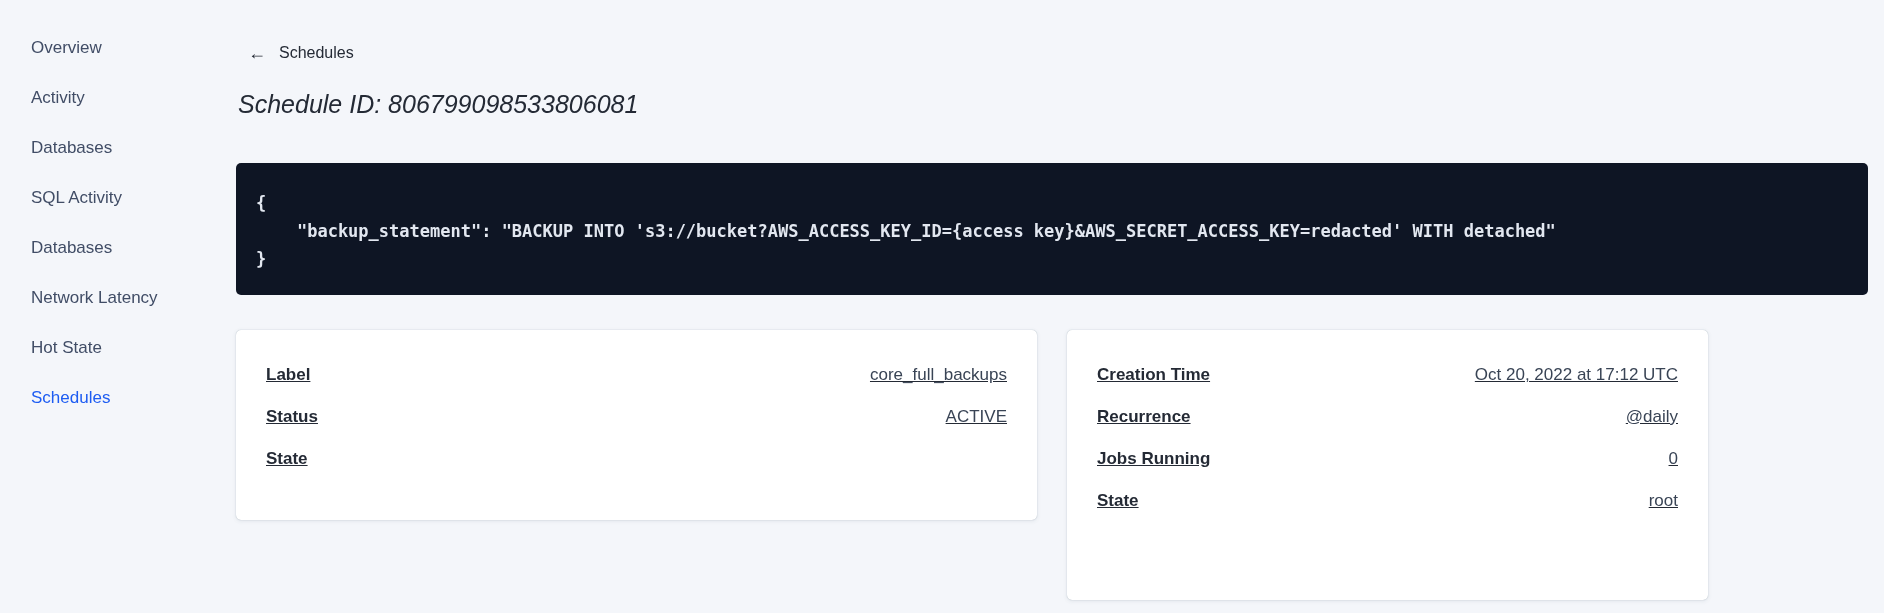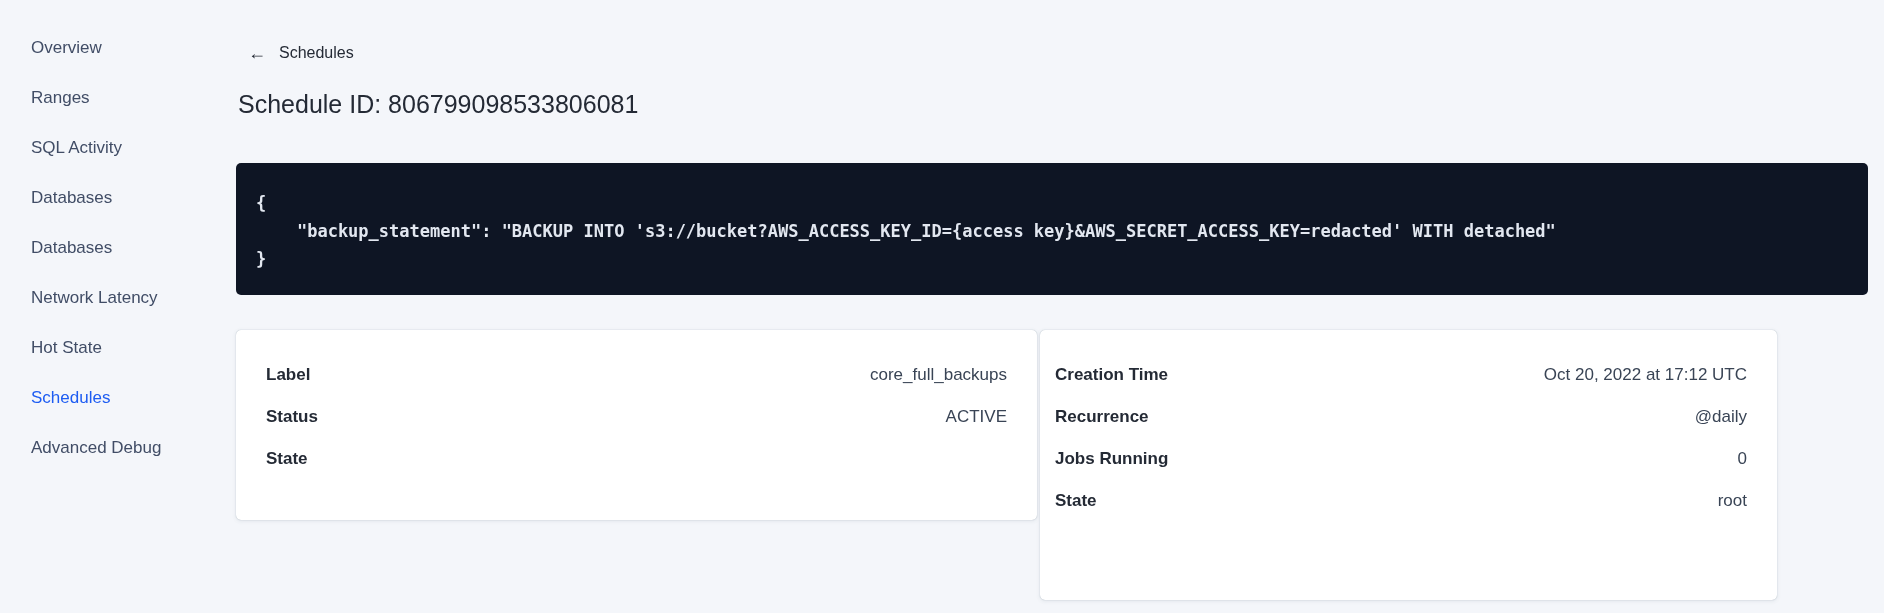--- a/index.html
+++ b/index.html
@@ -41,20 +41,21 @@
     position:absolute; left:248px; top:42px;
     display:flex; align-items:center; gap:13px;
     font-size:16px; color:var(--dark-text);
     text-decoration:none; cursor:pointer; line-height:22px;
   }
   .back-link .arrow{font-size:18px; line-height:22px;}
   .page-title{
     position:absolute; left:238px; top:89px;
     font-size:25px; font-weight:500; line-height:30px;
     color:var(--dark-text);
+    font-style:italic;
   }
 
   
   .code-block{
     position:absolute; left:236px; top:163px;
     width:1632px; height:132px;
     background:var(--code-bg);
     border-radius:5px;
     padding:26px 20px;
     overflow:hidden;
@@ -68,48 +69,48 @@
   }
   .code-block pre span{display:block;}
 
   
   .card{
     position:absolute; top:330px;
     background:var(--card-bg);
     border-radius:5px;
     box-shadow:0 0 1px rgba(67,90,111,.45), 0 1px 4px rgba(67,90,111,.12);
     padding:24px 30px;
+    text-decoration:underline;
   }
   .card.left{left:236px; width:801px; height:190px;}
-  .card.right{left:1040px; width:737px; height:270px;padding-left:15px;}
+  .card.right{left:1067px; width:641px; height:270px;}
   .kv-row{
     height:42px; display:flex; align-items:center; justify-content:space-between;
   }
   .kv-label{
     font-size:17px; font-weight:700; color:var(--dark-text); white-space:nowrap;
   }
   .kv-value{
     font-size:17px; font-weight:400; color:var(--slate-text);
     text-align:center; white-space:nowrap;
   }
 </style>
 </head>
 <body>
 
 <nav class="sidebar">
   <ul>
     <li>Overview</li>
-    <li>Ranges</li>
+    <li>Activity</li>
+    <li>Databases</li>
     <li>SQL Activity</li>
-    <li>Databases</li>
     <li>Databases</li>
     <li>Network Latency</li>
     <li>Hot State</li>
     <li class="active">Schedules</li>
-    <li>Advanced Debug</li>
   </ul>
 </nav>
 
 <a class="back-link">
   <span class="arrow">←</span>
   <span>Schedules</span>
 </a>
 
 <h1 class="page-title">Schedule ID: 806799098533806081</h1>
 

